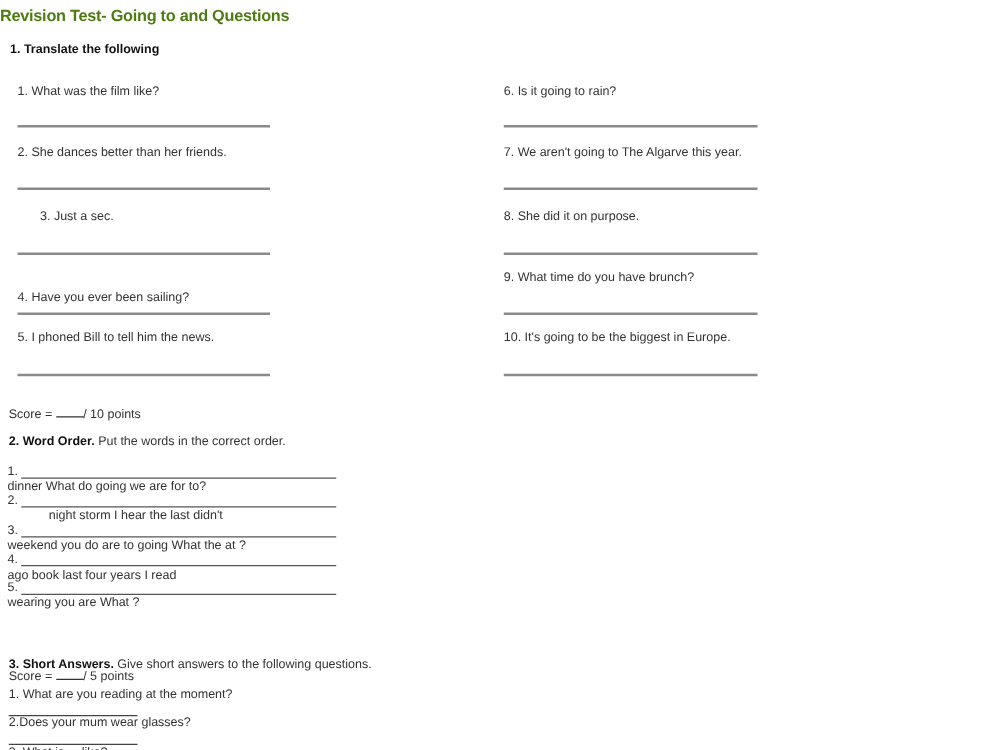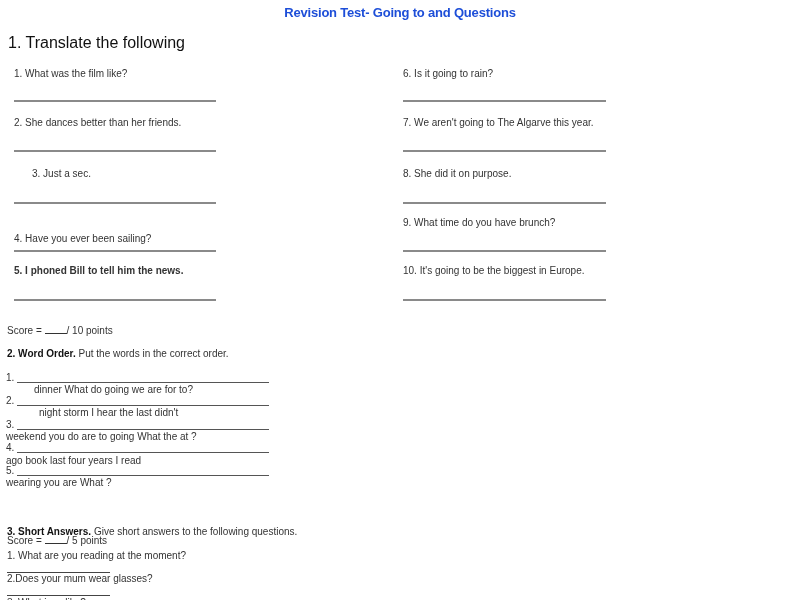--- a/index.html
+++ b/index.html
@@ -3,24 +3,24 @@
   <meta charset="utf-8">
   <style>
     html, body { margin: 0; padding: 0; }
     body {
       width: 800px; height: 600px; overflow: hidden; background: #ffffff;
       font-family: "Liberation Sans", sans-serif; color: #222;
       position: relative;
     }
     .abs { position: absolute; }
     .title {
-      left: 0; width: 800px; top: 5px; text-align: center;
-      font-size: 13px; font-weight: bold; color: #1d4ed8; letter-spacing: -0.2px;
+      left: 0; width: 800px; top: 5px; 
+      font-size: 13px; font-weight: bold; color: #4d7c0f; letter-spacing: -0.2px;
     }
-    .sec-head { font-size: 16px; font-weight: normal; color: #111; text-align: right; }
+    .sec-head { font-size: 10px; font-weight: bold; color: #111; text-align: right; }
     .q { font-size: 10px; color: #333; white-space: nowrap; }
     .line { height: 2px; background: #8a8a8a; }
     .score { font-size: 10px; color: #333; white-space: nowrap; }
     .score .blank { display: inline-block; width: 22px; border-bottom: 1px solid #333; height: 9px; vertical-align: baseline; }
     .wo-num { font-size: 10px; color: #333; }
     .wo-line { height: 1px; background: #555; }
     .wo-words { font-size: 10px; color: #333; white-space: nowrap; }
     .sa-line { height: 1px; background: #444; }
     b.lead { color: #111; }
   </style>
@@ -32,21 +32,21 @@
 <div class="abs sec-head" style="left:8px; top:34px;">1. Translate the following</div>
 
 <div class="abs q" style="left:14px; top:68px;">1. What was the film like?</div>
 <div class="abs line" style="left:14px; top:100px; width:202px;"></div>
 <div class="abs q" style="left:14px; top:117px;text-align:center;">2. She dances better than her friends.</div>
 <div class="abs line" style="left:14px; top:150px; width:202px;"></div>
 <div class="abs q" style="left:14px; top:168px;margin-left:18px;">3. Just a sec.</div>
 <div class="abs line" style="left:14px; top:202px; width:202px;"></div>
 <div class="abs q" style="left:14px; top:217px;margin-top:16px;">4. Have you ever been sailing?</div>
 <div class="abs line" style="left:14px; top:250px; width:202px;"></div>
-<div class="abs q" style="left:14px; top:265px;font-weight:bold;">5. I phoned Bill to tell him the news.</div>
+<div class="abs q" style="left:14px; top:265px;">5. I phoned Bill to tell him the news.</div>
 <div class="abs line" style="left:14px; top:299px; width:202px;"></div>
 
 <div class="abs q" style="left:403px; top:68px;">6. Is it going to rain?</div>
 <div class="abs line" style="left:403px; top:100px; width:203px;"></div>
 <div class="abs q" style="left:403px; top:117px;">7. We aren't going to The Algarve this year.</div>
 <div class="abs line" style="left:403px; top:150px; width:203px;"></div>
 <div class="abs q" style="left:403px; top:168px;">8. She did it on purpose.</div>
 <div class="abs line" style="left:403px; top:202px; width:203px;"></div>
 <div class="abs q" style="left:403px; top:217px;">9. What time do you have brunch?</div>
 <div class="abs line" style="left:403px; top:250px; width:203px;"></div>
@@ -56,21 +56,21 @@
 <div class="abs score" style="left:7px; top:324px;text-align:center;">
   <span>Score = </span><span class="blank"></span><span>/ 10 points</span>
 </div>
 
 <div class="abs q" style="left:7px; top:348px;">
   <b class="lead">2. Word Order.</b><span> Put the words in the correct order.</span>
 </div>
 
 <div class="abs wo-num" style="left:6px; top:372px;">1.</div>
 <div class="abs wo-line" style="left:17px; top:382px; width:252px;"></div>
-<div class="abs wo-words" style="left:6px; top:384px;margin-left:28px;">dinner What do going we are for to?</div>
+<div class="abs wo-words" style="left:6px; top:384px;">dinner What do going we are for to?</div>
 
 <div class="abs wo-num" style="left:6px; top:395px;">2.</div>
 <div class="abs wo-line" style="left:17px; top:405px; width:252px;"></div>
 <div class="abs wo-words" style="left:6px; top:407px;margin-left:33px;">night storm I hear the last didn't</div>
 
 <div class="abs wo-num" style="left:6px; top:419px;">3.</div>
 <div class="abs wo-line" style="left:17px; top:429px; width:252px;"></div>
 <div class="abs wo-words" style="left:6px; top:431px;"> weekend you do are to going What the at ?</div>
 
 <div class="abs wo-num" style="left:6px; top:442px;">4.</div>

